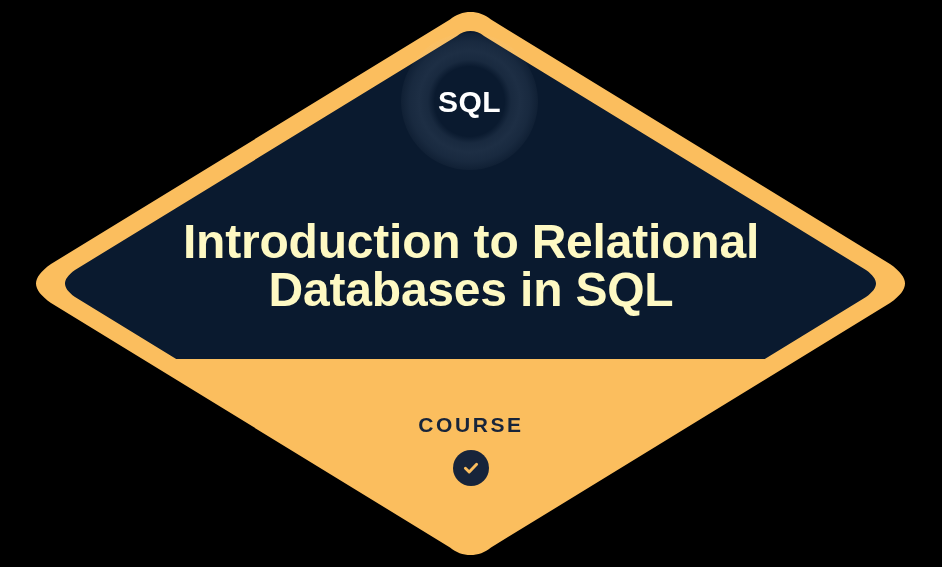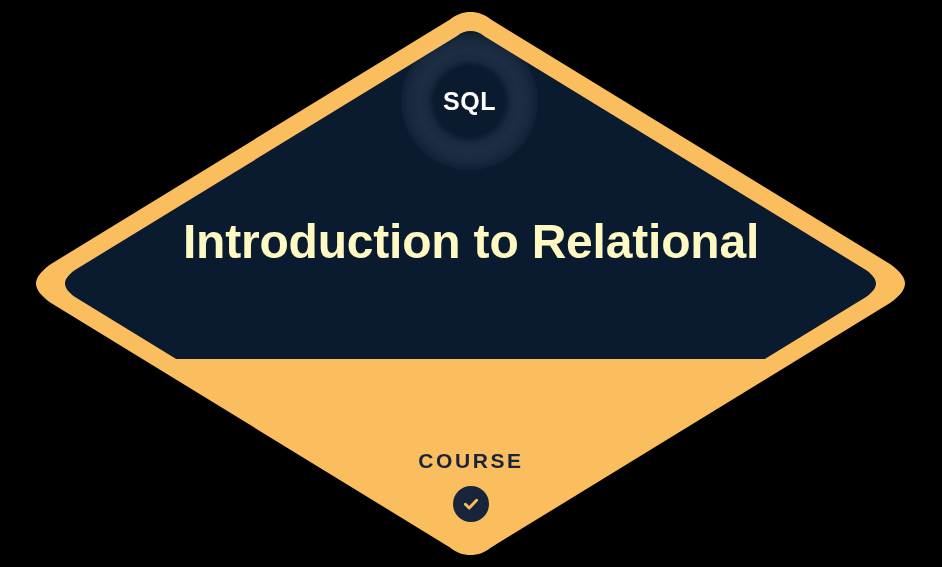--- a/index.html
+++ b/index.html
@@ -58,21 +58,21 @@
         rgba(180,205,235,0.115) 52%,
         rgba(180,205,235,0.085) 62%,
         rgba(255,255,255,0.02) 72%,
         rgba(255,255,255,0.00) 80%);
     display: flex;
     align-items: center;
     justify-content: center;
   }
   .tech-emblem-label {
     color: #ffffff;
-    font-size: 25px;
+    font-size: 30px;
     font-weight: bold;
     letter-spacing: 0.5px;
     line-height: 1;
     user-select: none;
   }
 
   
   .course-title {
     position: absolute;
     left: 131px;
@@ -95,21 +95,21 @@
     width: 500px;
     text-align: center;
   }
   .status-text {
     color: #17243A;
     font-size: 21px;
     font-weight: bold;
     letter-spacing: 2.6px;
     line-height: 35px;
   }
-  .status-text .status-line { display: block; margin-top: 36px; }
+  .status-text .status-line { display: block; }
 
   .status-check {
     margin: 8px auto 0 auto;
     width: 36px;
     height: 36px;
     border-radius: 50%;
     background: #17243A;
     display: flex;
     align-items: center;
     justify-content: center;
@@ -173,20 +173,21 @@
   </svg>
 
   <div class="content-layer">
 
     <div class="tech-emblem">
       <span class="tech-emblem-label">SQL</span>
     </div>
 
     <div class="course-title">
       <span class="title-line">Introduction to Relational</span>
+      <span class="title-line">Databases in SQL</span>
     </div>
 
     <div class="status-block">
       <div class="status-text">
         <span class="status-line">COURSE</span>
       </div>
       <div class="status-check">
         <svg width="20" height="20" viewBox="0 0 20 20" aria-hidden="true">
           <path d="M 4.4 10.2 L 8.2 14.0 L 15.6 6.2" fill="none" stroke="#FBBE5E" stroke-width="2.9" stroke-linecap="round" stroke-linejoin="round"></path>
         </svg>

